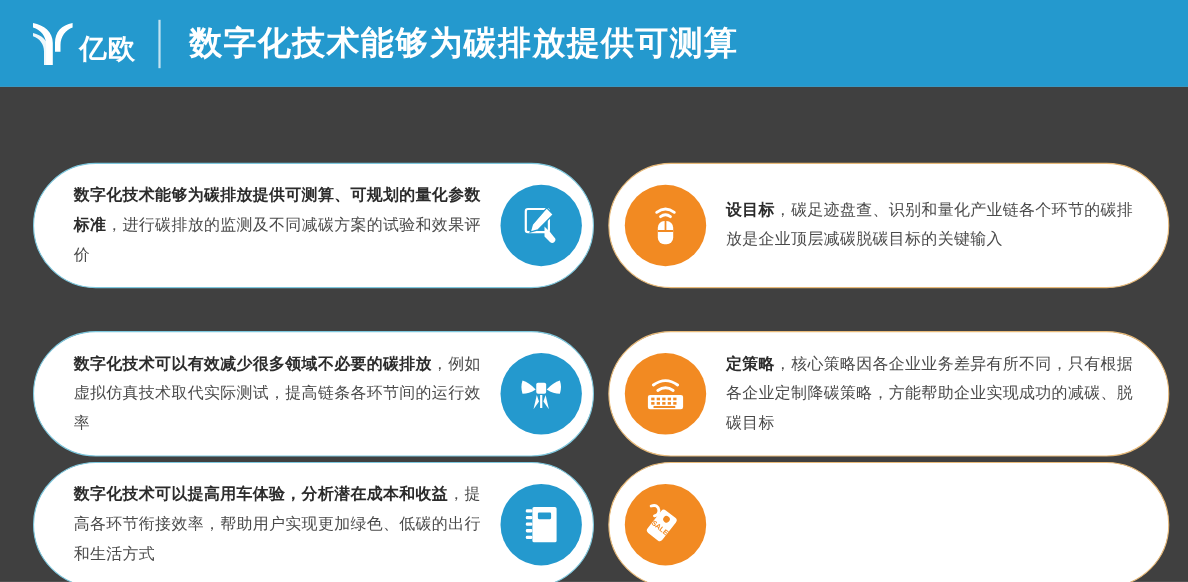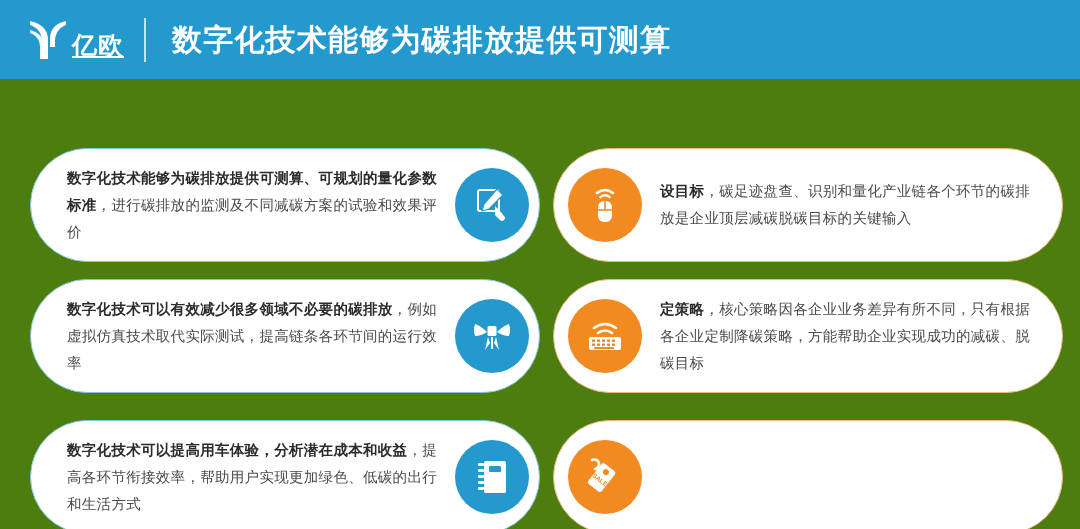--- a/index.html
+++ b/index.html
@@ -37,21 +37,20 @@
     flex: none;
   }
   .logo-text {
     color: #ffffff;
     font-size: 25px;
     font-weight: 700;
     letter-spacing: 1px;
     margin-left: 2px;
     line-height: 1;
     padding-top: 12px;
-    text-decoration: underline;
   }
   .logo-divider {
     width: 2px;
     height: 44px;
     background: rgba(255,255,255,0.72);
     margin-left: 20px;
     margin-right: 26px;
   }
   .header-title {
     color: #ffffff;
@@ -61,21 +60,21 @@
     line-height: 1;
     white-space: nowrap;
   }
 
   
   .stage {
     position: absolute;
     left: 0; top: 79px;
     width: 1080px;
     height: 450px;
-    background: #4d7c0f;
+    background: #404040;
   }
 
   .column {
     position: absolute;
     top: 0;
     width: 510px;
   }
   .column.left  { left: 30px; }
   .column.right { left: 553px; }
 
@@ -84,21 +83,21 @@
     left: 0;
     width: 510px;
     height: 114px;
     border-radius: 57px;
     box-sizing: border-box;
     background: #ffffff;
     display: flex;
     align-items: center;
   }
   .card.c1 { top: 69px; }
-  .card.c2 { top: 200px; justify-content: flex-end; }
+  .card.c2 { top: 222px; justify-content: flex-end; }
   .card.c3 { top: 341px; }
 
   .card.blue {
     border: 1.6px solid #7ec8de;
     flex-direction: row;
     padding-left: 36px;
     padding-right: 10px;
   }
   .card.orange {
     border: 1.6px solid #e8ba79;

